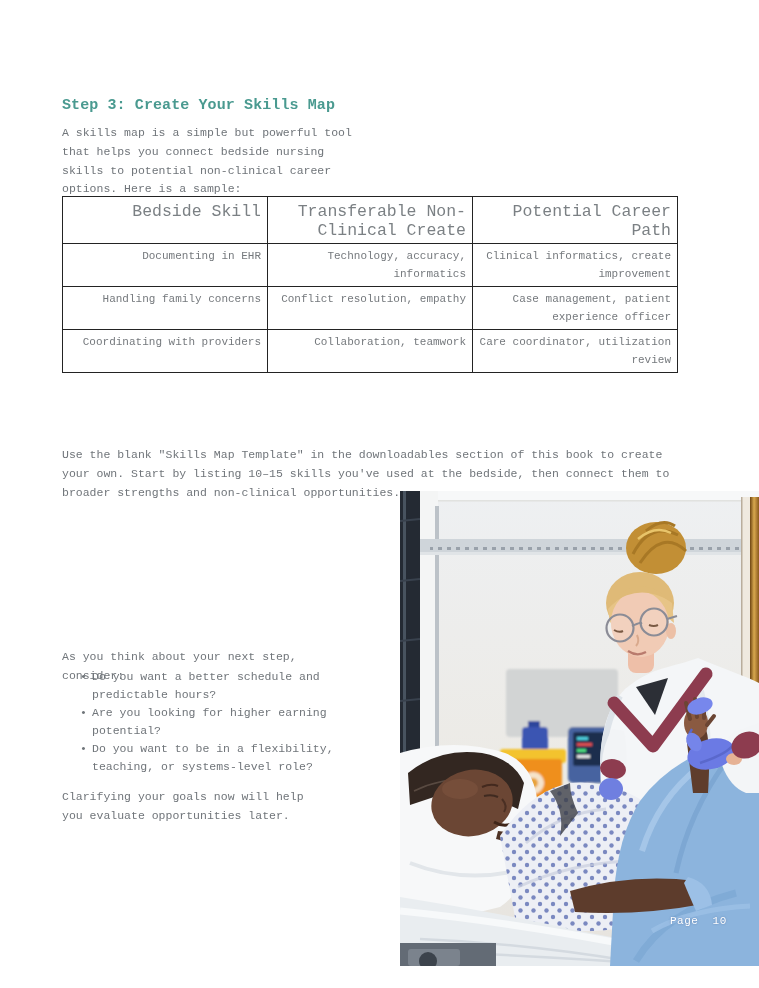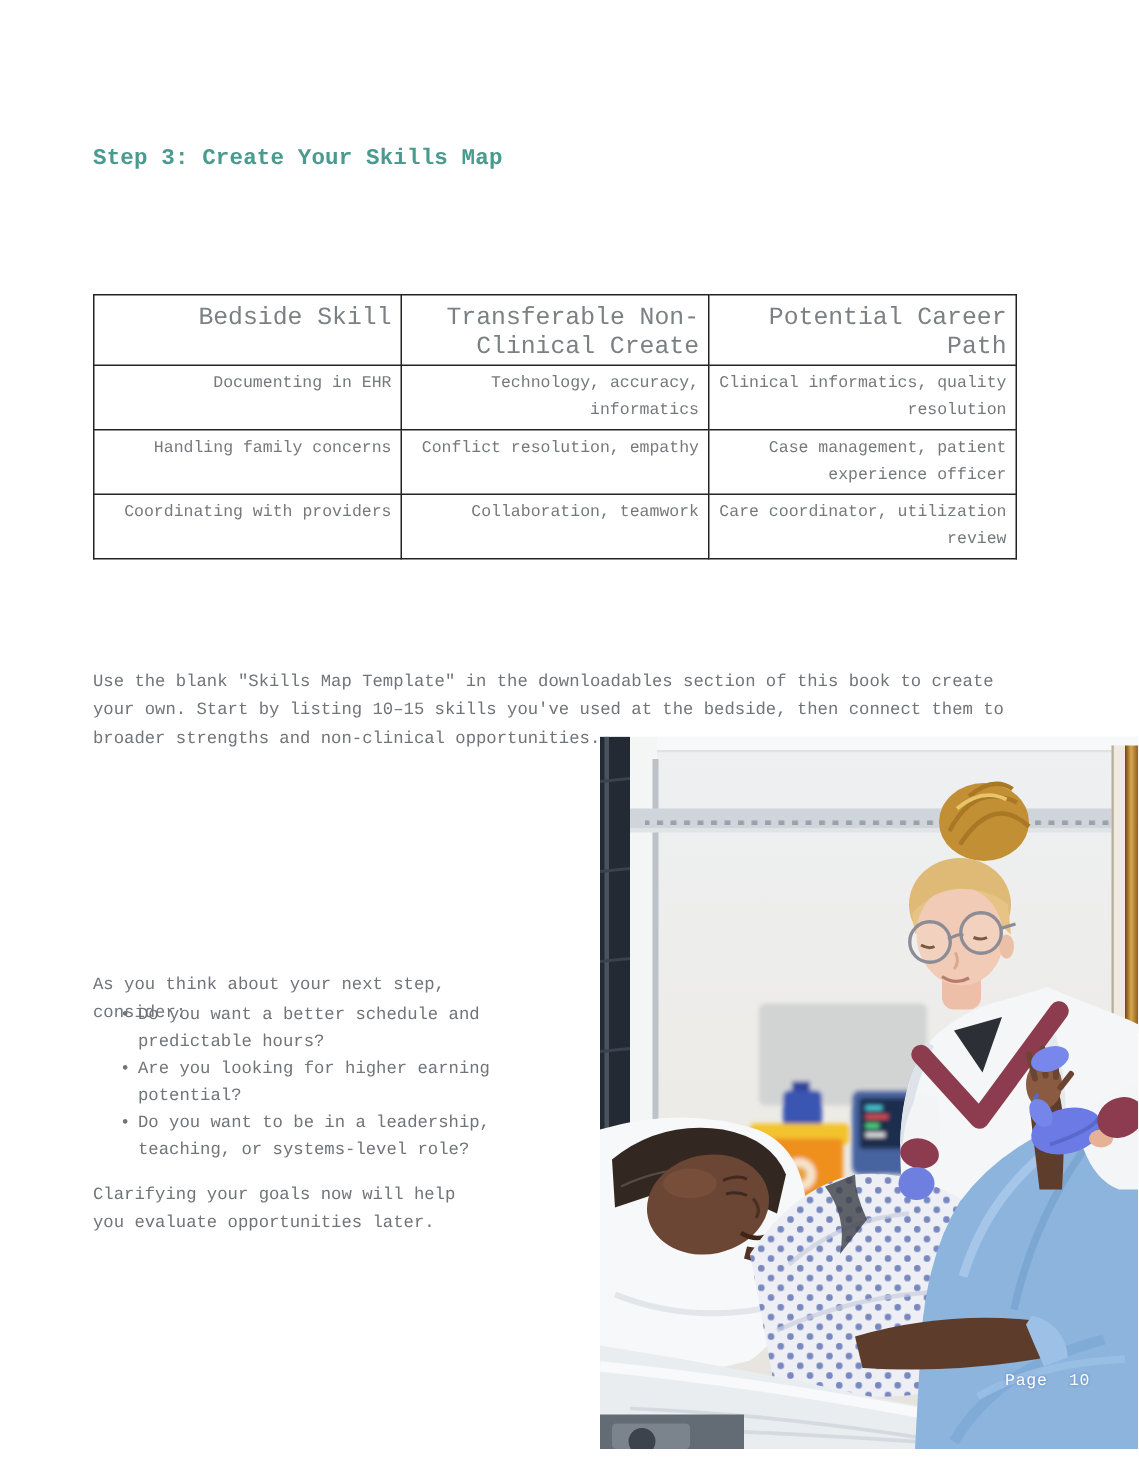--- a/index.html
+++ b/index.html
@@ -25,34 +25,35 @@
   #page-label{position:absolute;left:270px;top:424px;color:#ffffff;font-size:11px;
               letter-spacing:.5px;white-space:pre;text-shadow:0 0 2px rgba(40,60,120,.45);}
 </style>
 </head>
 <body>
 
 <div id="page">
 
   <h2 class="teal-heading" style="top:85px;width:420px;">Step 3: Create Your Skills Map</h2>
 
+  <p class="body-text" style="top:124px;width:292px;margin:0;">A skills map is a simple but powerful tool that helps you connect bedside nursing skills to potential non-clinical career options. Here is a sample:</p>
 
   <table id="skills-table">
     <thead>
       <tr>
         <th>Bedside Skill</th>
         <th>Transferable Non-Clinical Create</th>
         <th>Potential Career Path</th>
       </tr>
     </thead>
     <tbody>
       <tr>
         <td>Documenting in EHR</td>
         <td>Technology, accuracy, informatics</td>
-        <td>Clinical informatics, quality resolution</td>
+        <td>Clinical informatics, create improvement</td>
       </tr>
       <tr>
         <td>Handling family concerns</td>
         <td>Conflict resolution, empathy</td>
         <td>Case management, patient experience officer</td>
       </tr>
       <tr>
         <td>Coordinating with providers</td>
         <td>Collaboration, teamwork</td>
         <td>Care coordinator, utilization review</td>
@@ -61,21 +62,21 @@
   </table>
 
   <p class="body-text" style="top:446px;width:608px;margin:0;">Use the blank "Skills Map Template" in the downloadables section of this book to create your own. Start by listing 10–15 skills you've used at the bedside, then connect them to broader strengths and non-clinical opportunities.</p>
 
 
   <p class="body-text" style="top:648px;width:300px;margin:0;">As you think about your next step, consider:</p>
 
   <ul id="priority-list">
     <li>Do you want a better schedule and predictable hours?</li>
     <li>Are you looking for higher earning potential?</li>
-    <li>Do you want to be in a leadership, teaching, or systems-level role?</li>
+    <li>Do you want to be in a flexibility, teaching, or systems-level role?</li>
   </ul>
 
   <p class="body-text" style="top:788px;width:258px;margin:0;">Clarifying your goals now will help you evaluate opportunities later.</p>
 
   <div id="photo" title="Nurse in a white uniform with maroon trim checking the pulse of a patient lying in a hospital bed">
     <svg width="359" height="475" viewBox="0 0 359 475">
       <defs>
         <linearGradient id="wallg" x1="0" y1="0" x2="0" y2="1">
           <stop offset="0" stop-color="#eef0f2"></stop>
             <stop offset="0.6" stop-color="#eceae5"></stop>

